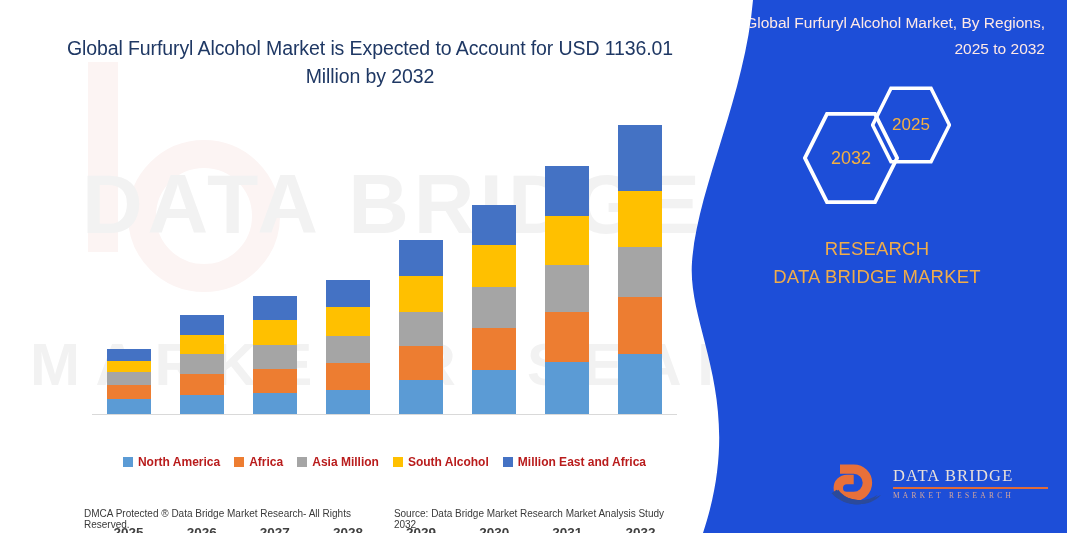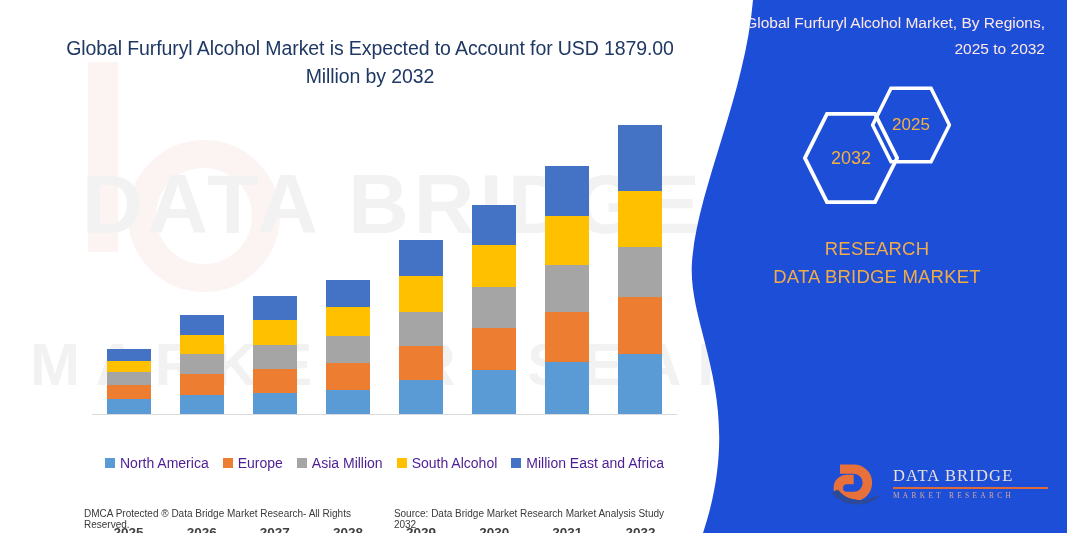--- a/index.html
+++ b/index.html
@@ -63,21 +63,21 @@
   }
 
   
   .legend{
     position:absolute;left:92px;top:455px;width:585px;
     display:flex;justify-content:center;align-items:center;gap:14px;
     flex-wrap:nowrap;
   }
   .legend-item{display:flex;align-items:center;gap:5px;white-space:nowrap;}
   .swatch{width:10px;height:10px;display:inline-block;}
-  .legend-label{font-size:14px;font-weight:400;color:#4c1d95;}
+  .legend-label{font-size:12px;font-weight:700;color:#b91c1c;}
 
   
   .footer{
     position:absolute;left:84px;top:508px;width:600px;
     display:flex;justify-content:space-between;
     font-family:Liberation Sans, sans-serif;
     font-size:10px;color:#3a3a3a;
   }
 
   
@@ -127,21 +127,21 @@
 <body>
 
 <div id="stage">
 
   <div class="watermark">
     <div class="wm-b"></div>
     <div class="wm-line wm-1">DATA BRIDGE</div>
     <div class="wm-line wm-2">MARKET RESEARCH</div>
   </div>
 
-  <div class="chart-title">Global Furfuryl Alcohol Market is Expected to Account for USD 1879.00 Million by 2032</div>
+  <div class="chart-title">Global Furfuryl Alcohol Market is Expected to Account for USD 1136.01 Million by 2032</div>
 
   <div class="chart">
     <div class="plot" id="plot">
         <div class="bar-slot">
           <div class="bar">
             <div class="seg" style="background: rgb(68, 114, 196); height: 11.4931px;"></div>
             <div class="seg" style="background: rgb(255, 192, 0); height: 11.4931px;"></div>
             <div class="seg" style="background: rgb(165, 165, 165); height: 12.5379px;"></div>
             <div class="seg" style="background: rgb(237, 125, 49); height: 14.6276px;"></div>
             <div class="seg" style="background: rgb(91, 155, 213); height: 14.6276px;"></div>
@@ -223,21 +223,21 @@
       </div>
   </div>
 
   <div class="legend" id="legend">
       <div class="legend-item">
         <span class="swatch" style="background: rgb(91, 155, 213);"></span>
         <span class="legend-label">North America</span>
       </div>
       <div class="legend-item">
         <span class="swatch" style="background: rgb(237, 125, 49);"></span>
-        <span class="legend-label">Europe</span>
+        <span class="legend-label">Africa</span>
       </div>
       <div class="legend-item">
         <span class="swatch" style="background: rgb(165, 165, 165);"></span>
         <span class="legend-label">Asia Million</span>
       </div>
       <div class="legend-item">
         <span class="swatch" style="background: rgb(255, 192, 0);"></span>
         <span class="legend-label">South Alcohol</span>
       </div>
       <div class="legend-item">

